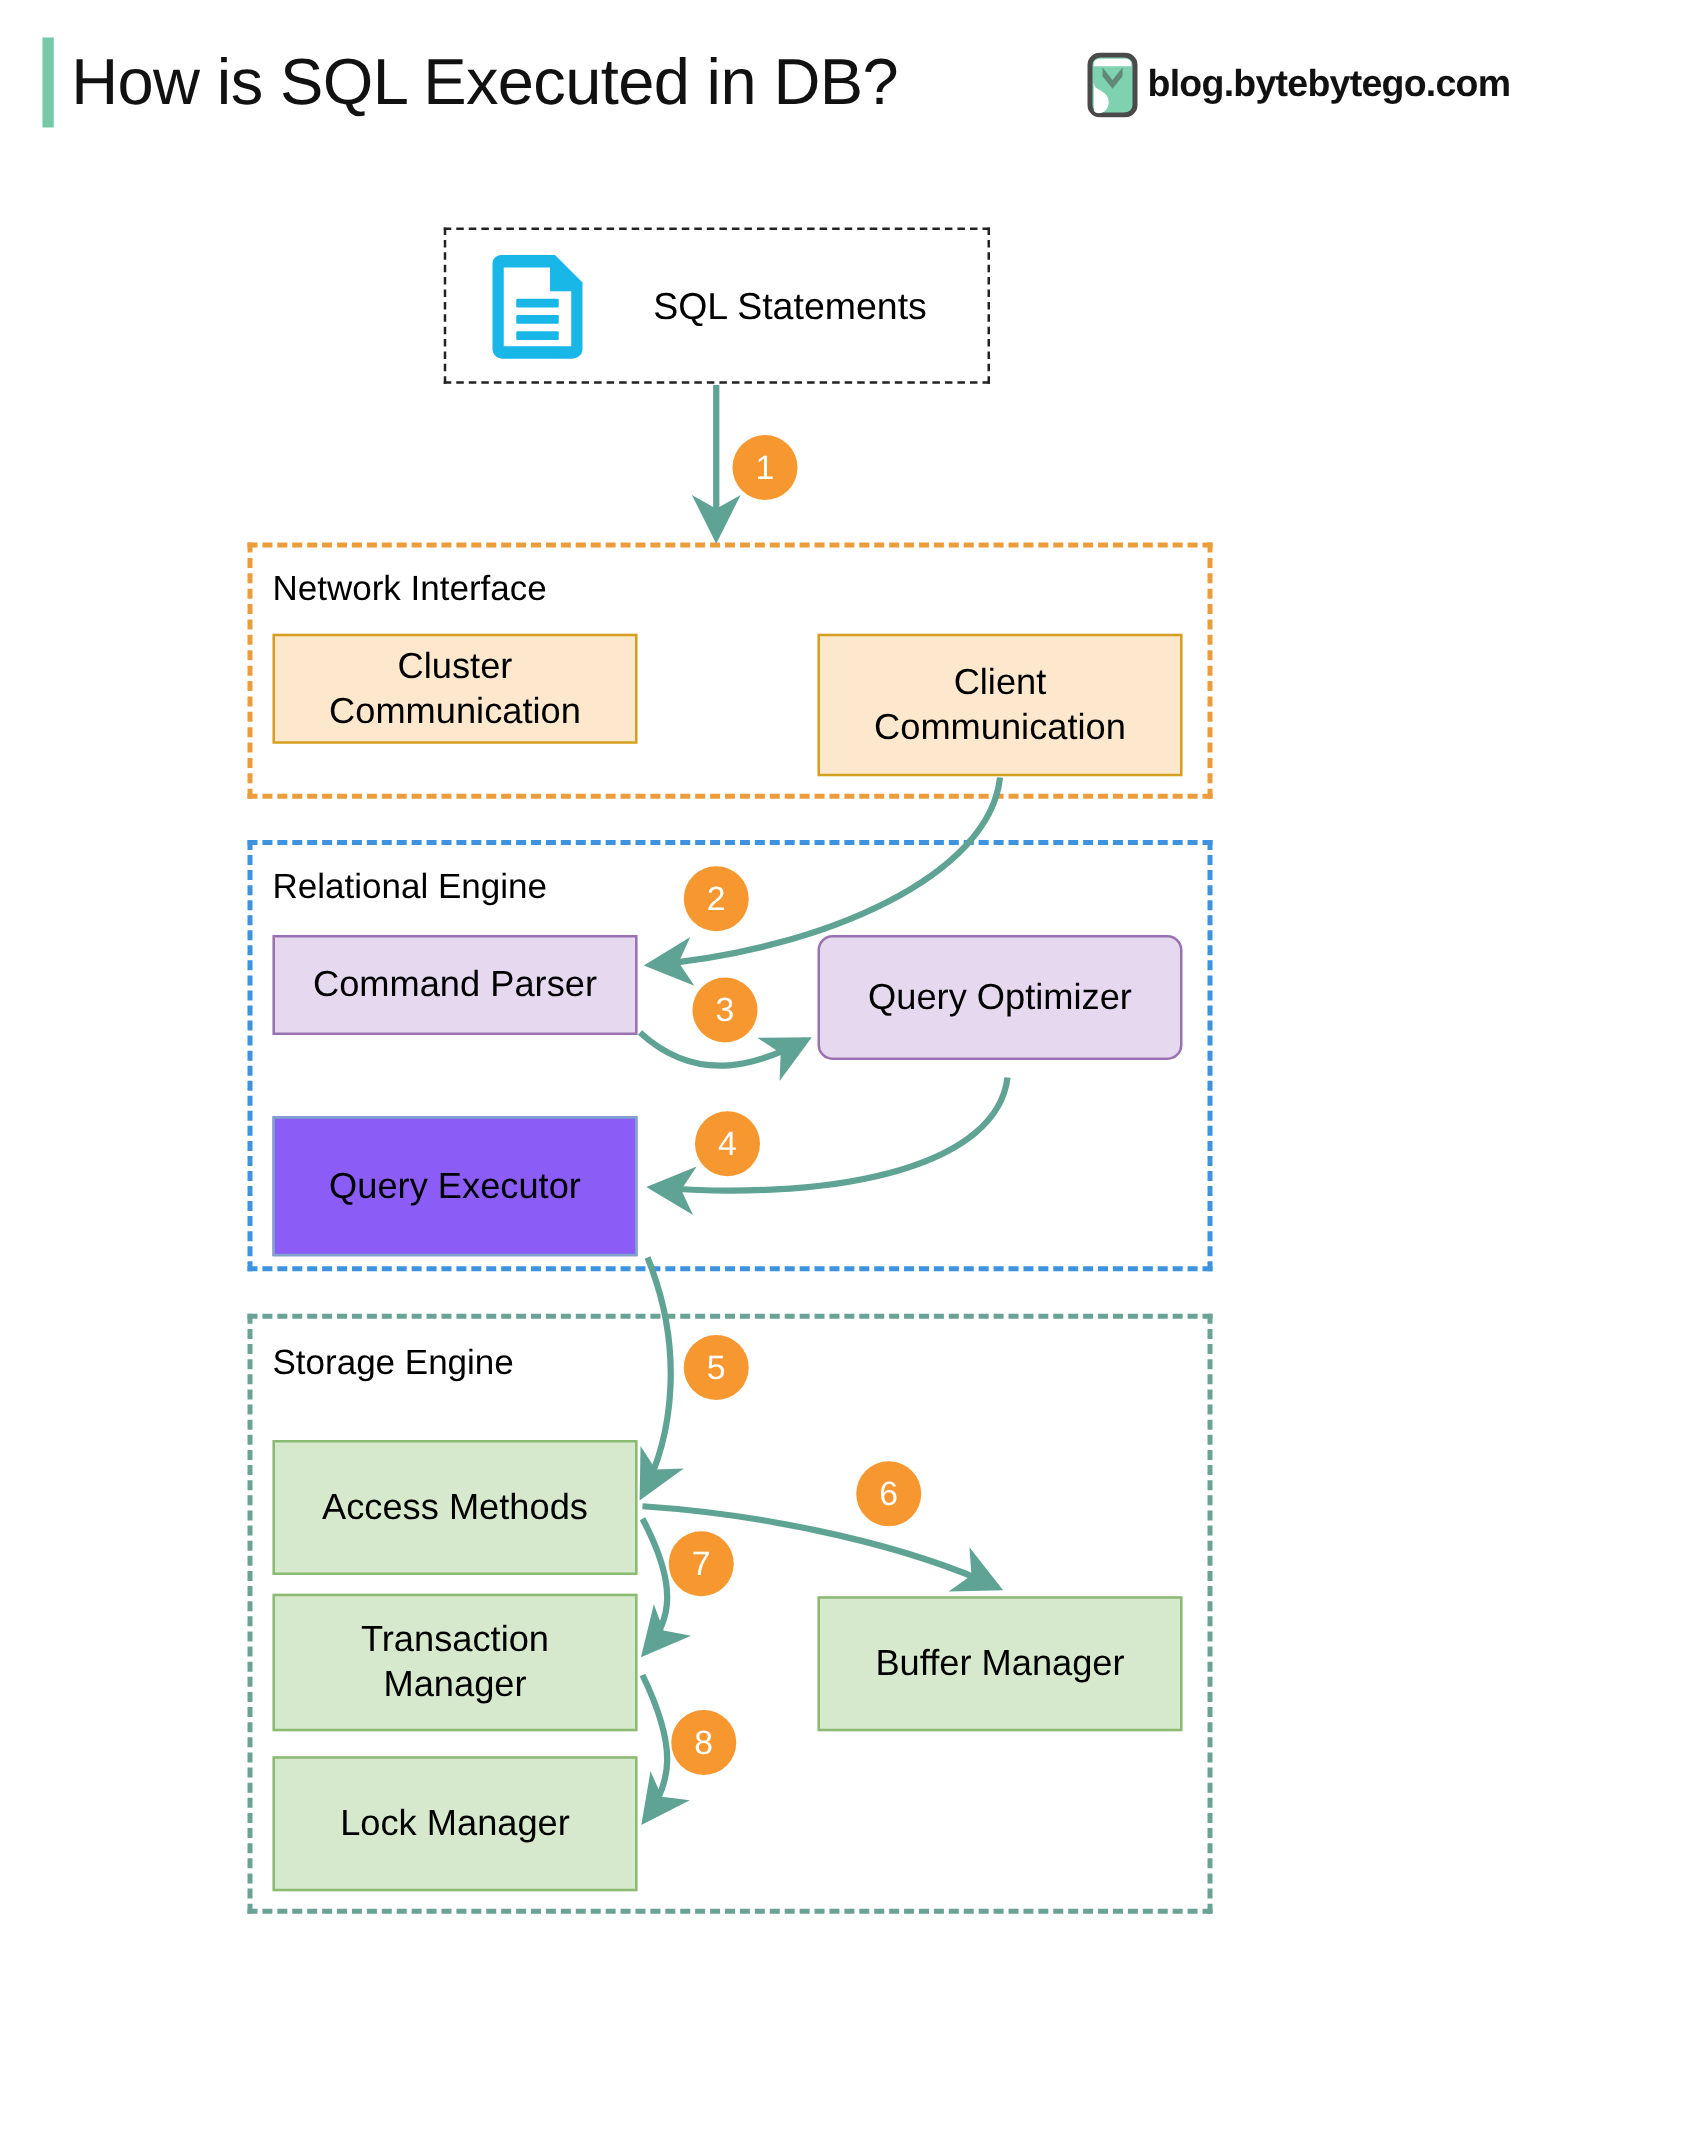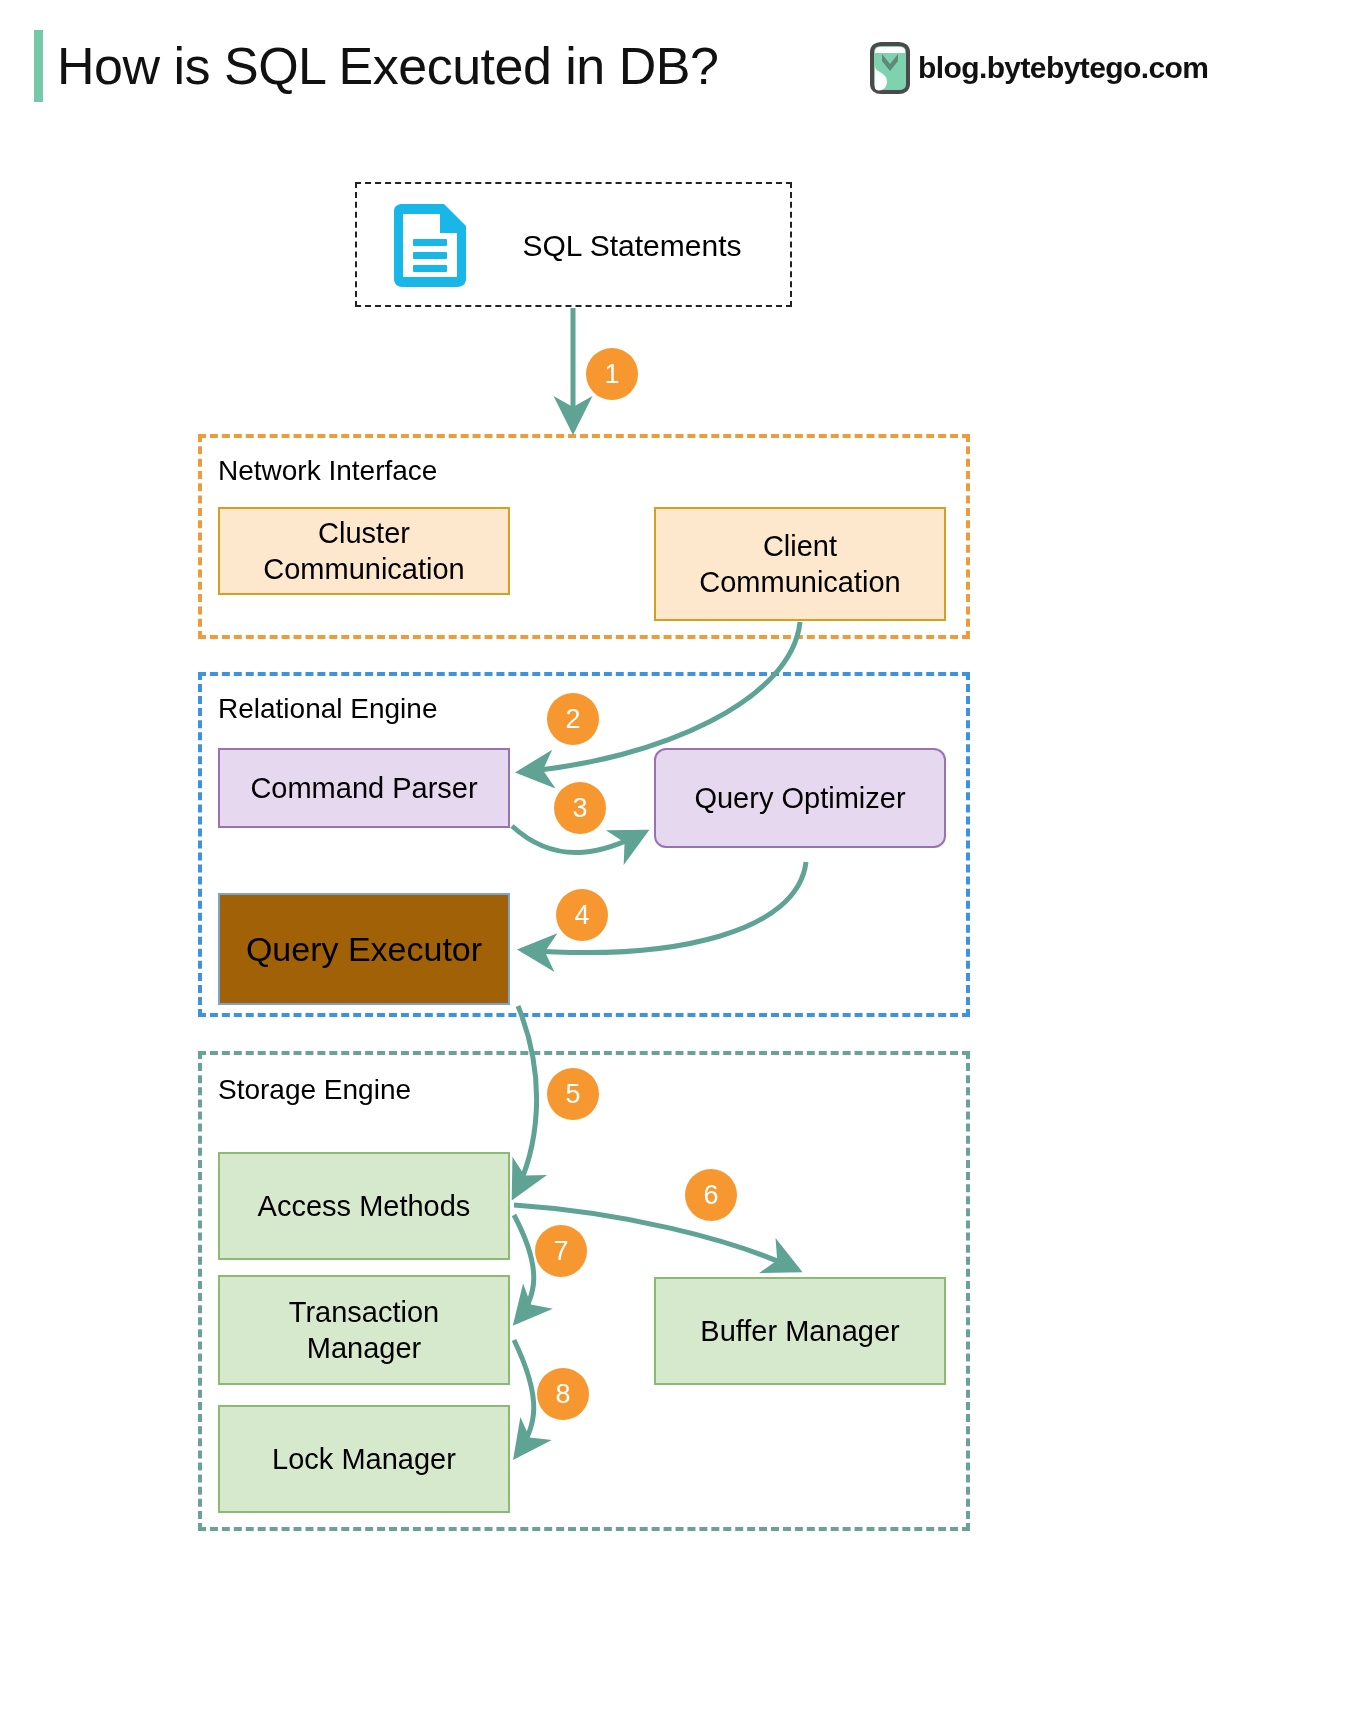--- a/index.html
+++ b/index.html
@@ -123,23 +123,23 @@
     background: #fde7cd;
     border: 2px solid #d5a021;
     font-size: 29px;
   }
   .box-purple {
     background: #e6d8ef;
     border: 2px solid #9a72b0;
     font-size: 29px;
   }
   .box-blue {
-    background: #a16207;
+    background: #8b5cf6;
     border: 2px solid #7da3cd;
-    font-size: 34px;
+    font-size: 29px;
   }
   .box-green {
     background: #d7e9cd;
     border: 2px solid #8bbb72;
     font-size: 29px;
   }
 
   
   .step-badge {
     position: absolute;

